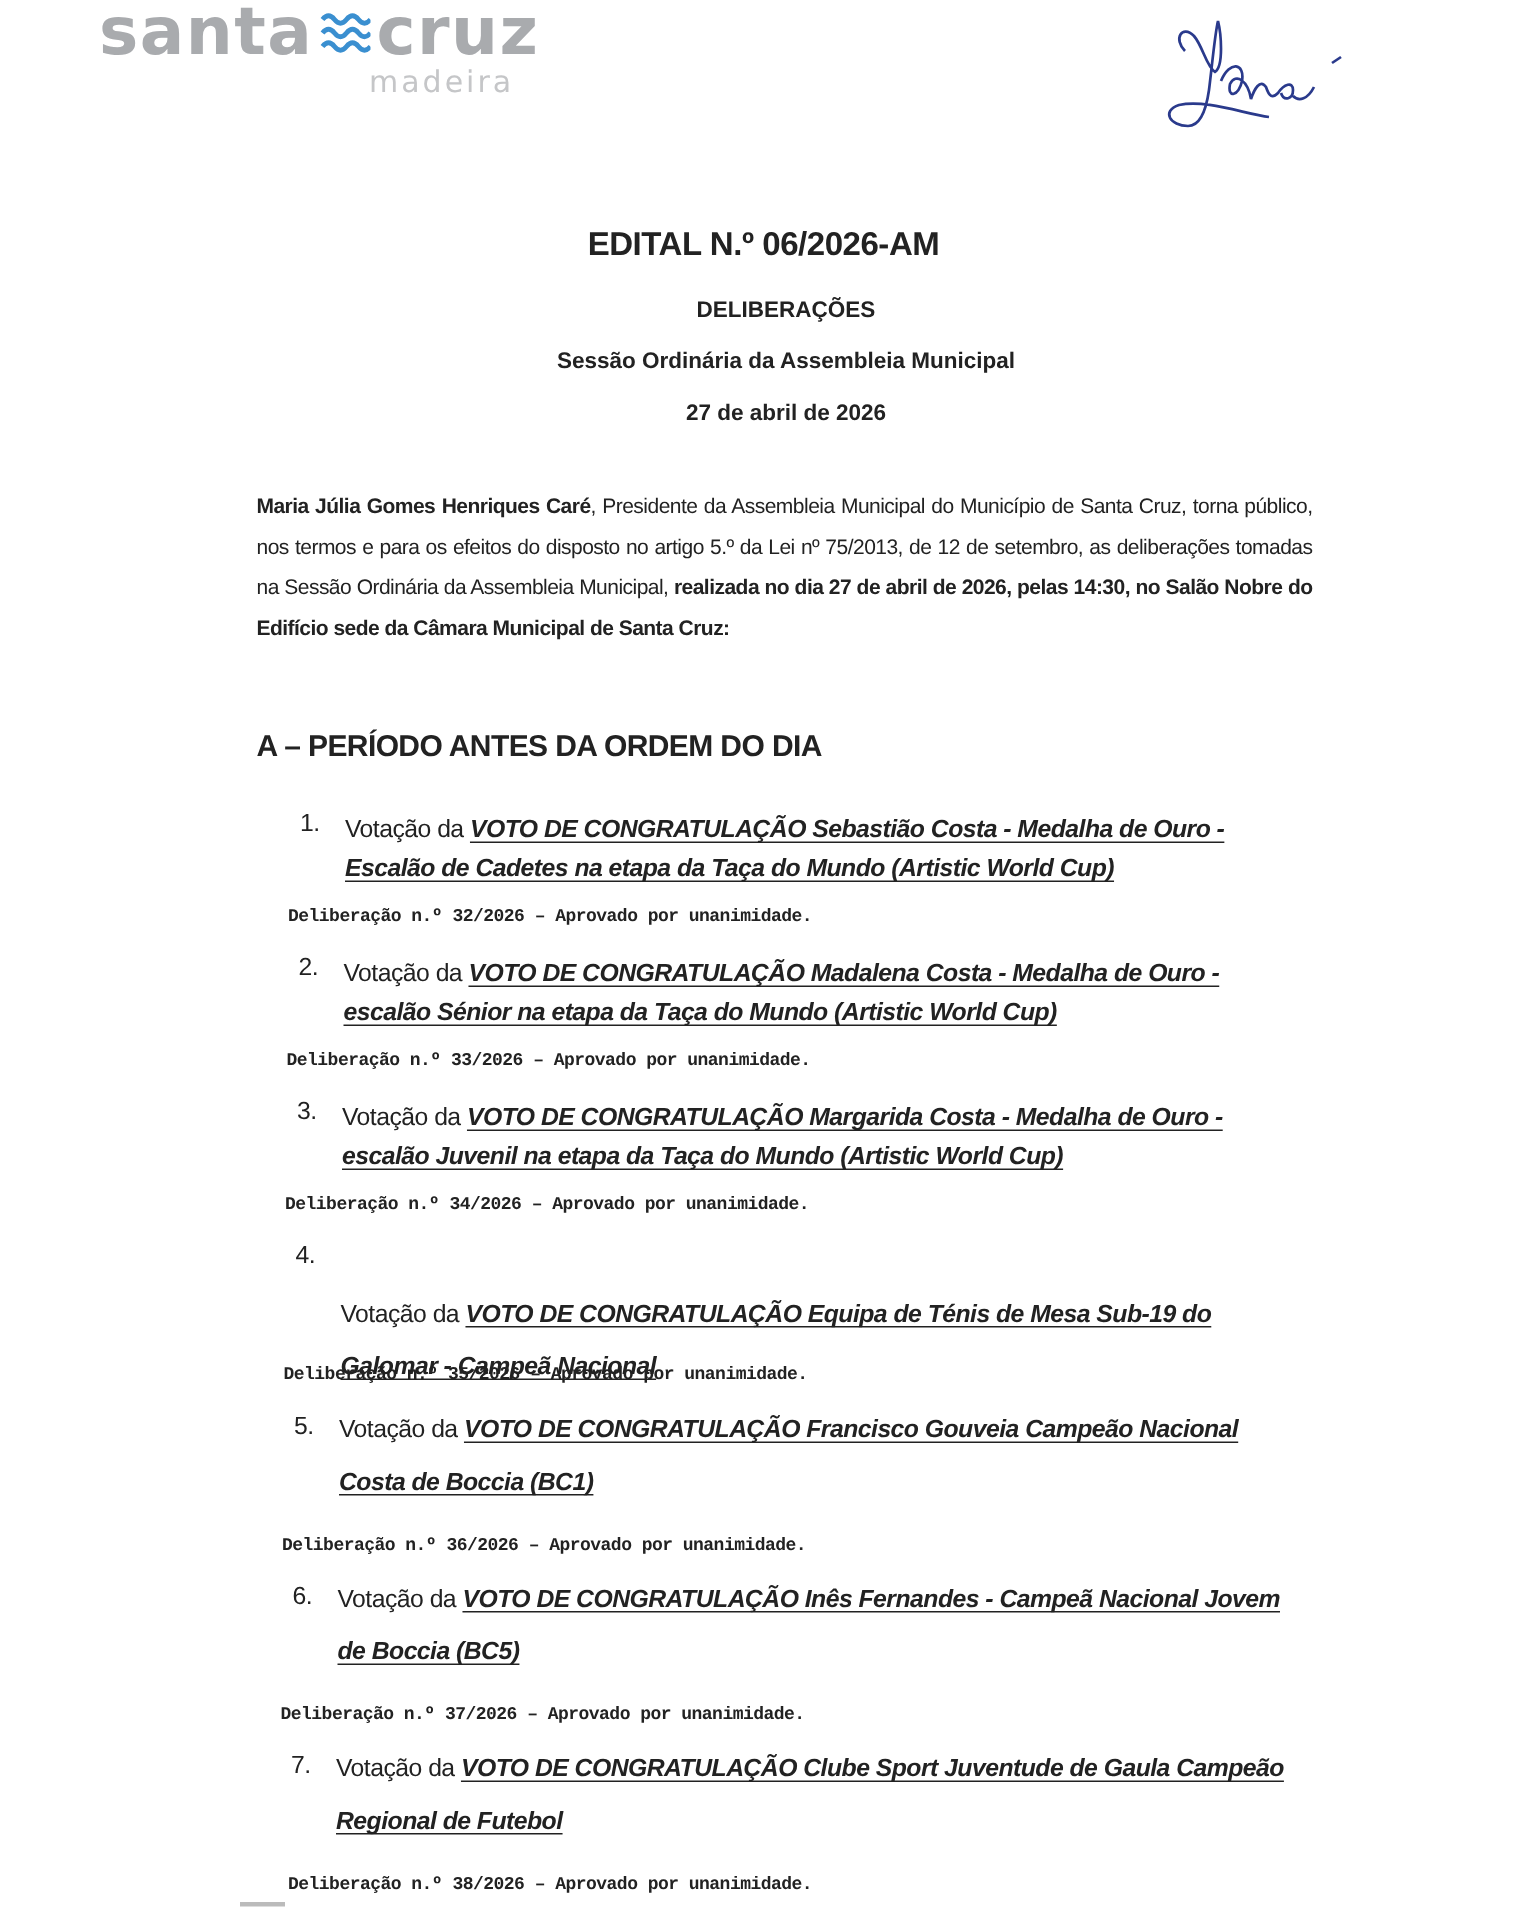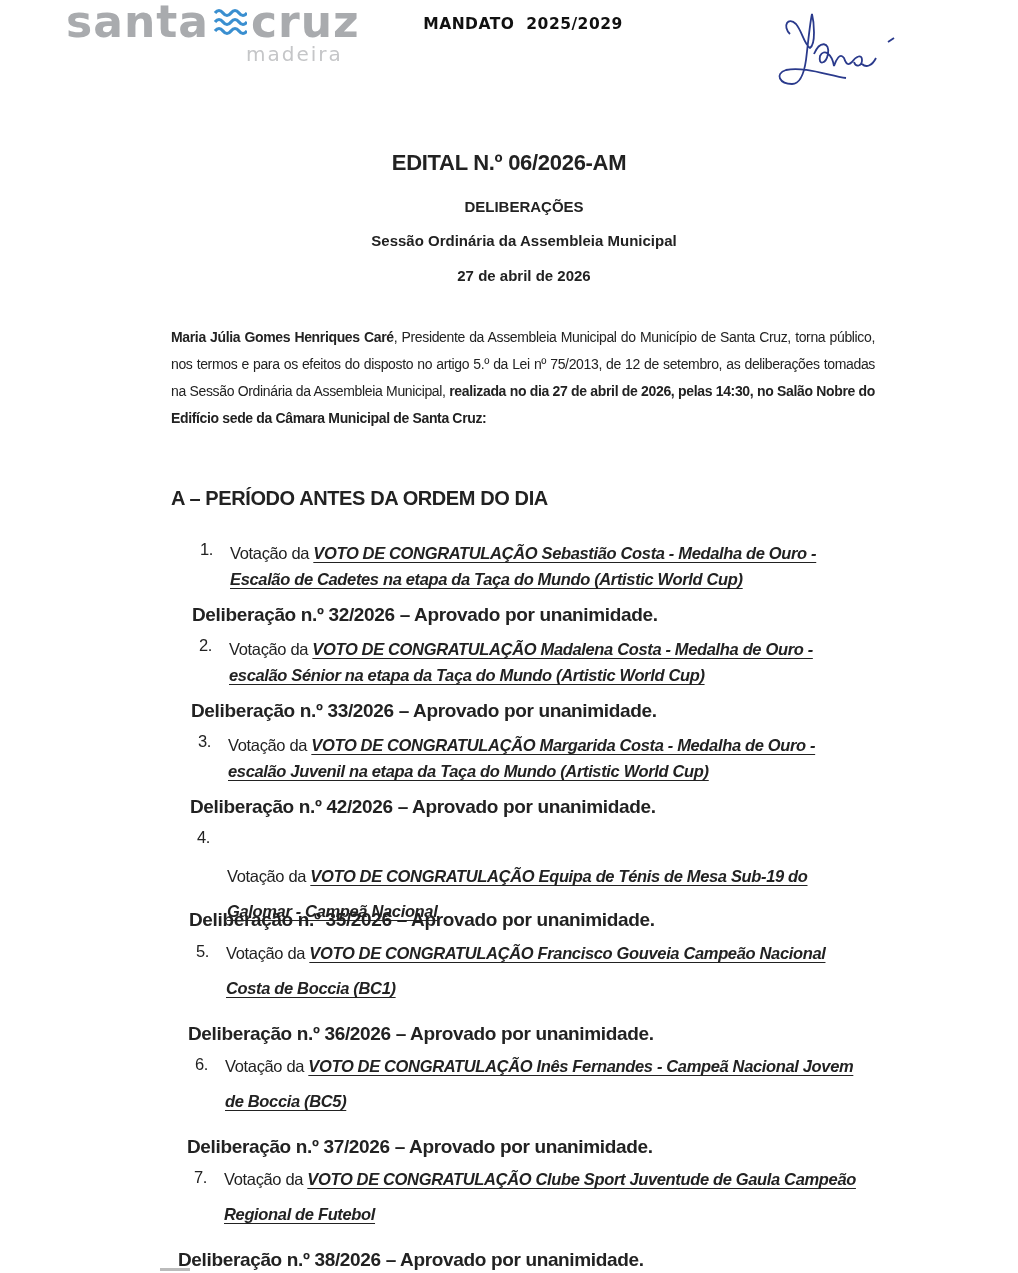--- a/index.html
+++ b/index.html
@@ -12,39 +12,38 @@
   .signature { left:770px; top:4px; width:140px; height:90px; }
   .title { left:0; width:1018px; top:150px; text-align:center; font-family:"Liberation Sans", sans-serif; font-weight:bold; font-size:22px; color:#222; letter-spacing:-0.3px; }
   .sub { left:0; width:1048px; text-align:center; font-family:"Liberation Sans", sans-serif; font-weight:bold; font-size:15px; color:#222; }
   .para { left:171px; top:324px; width:704px; font-family:"Liberation Sans", sans-serif; font-size:14px; line-height:27px; text-align:justify; color:#222; letter-spacing:-0.35px; }
   .para b { font-weight:bold; }
   .section { left:171px; top:487px; font-family:"Liberation Sans", sans-serif; font-weight:bold; font-size:20px; color:#222; letter-spacing:-0.4px; }
   .item { font-family:"Liberation Sans", sans-serif; font-size:16.5px; color:#222; letter-spacing:-0.35px; }
   .item .num { position:absolute; left:0; top:0; }
   .item .body { position:absolute; left:30px; width:645px; }
   .item .subject { font-weight:bold; font-style:italic; text-decoration:underline; text-underline-offset:3px; }
-  .delib { font-family:Liberation Sans, sans-serif; font-weight:bold; font-size:19px; color:#222; letter-spacing:-0.35px; }
+  .delib { font-family:Liberation Mono, monospace; font-weight:bold; font-size:12px; color:#222; letter-spacing:-0.35px; }
   .scan-mark { left:160px; top:1268px; width:30px; height:3px; background:#bbb; }
 </style>
 </head>
 <body>
 
 <div class="abs logo">
   <span>santa</span>
   <svg class="wave" viewBox="0 0 34 34">
     <path d="M2 8 q4 -5 8 0 t8 0 t8 0 t8 0" fill="none" stroke="#3a8fd0" stroke-width="3.2"></path>
     <path d="M2 17 q4 -5 8 0 t8 0 t8 0 t8 0" fill="none" stroke="#3a8fd0" stroke-width="3.2"></path>
     <path d="M2 26 q4 -5 8 0 t8 0 t8 0 t8 0" fill="none" stroke="#3a8fd0" stroke-width="3.2"></path>
   </svg>
   <span>cruz</span>
 </div>
 <div class="abs logo-sub">madeira</div>
 
 <div class="abs header-org">
-  <div style="white-space:pre;">MANDATO  2025/2029</div>
 </div>
 
 <svg class="abs signature" viewBox="0 0 140 90">
   <path d="M20 30 C 12 22, 18 12, 26 20 C 32 27, 34 40, 40 44 C 46 40, 44 18, 42 10 C 40 18, 38 40, 36 56 C 34 70, 30 80, 22 80 C 10 80, 4 70, 16 66 C 34 62, 60 72, 76 74" fill="none" stroke="#2a3a8c" stroke-width="1.8"></path>
   <path d="M44 50 C 50 36, 60 38, 58 50 C 56 60, 48 62, 50 52 C 54 44, 62 50, 64 62 C 66 56, 70 48, 74 54 C 76 60, 78 62, 82 58 C 86 52, 92 50, 92 56 C 92 62, 86 64, 84 58 M 92 60 C 96 64, 102 62, 106 54" fill="none" stroke="#2a3a8c" stroke-width="1.8"></path>
   <path d="M118 38 l6 -4" fill="none" stroke="#2a3a8c" stroke-width="1.8"></path>
 </svg>
 
 <div class="abs title">EDITAL N.º 06/2026-AM</div>
 <div class="abs sub" style="top:198px;">DELIBERAÇÕES</div>
@@ -72,21 +71,21 @@
   </div>
 </div>
 <div class="abs delib" style="left:191px; top:700px;">Deliberação n.º 33/2026 – Aprovado por unanimidade.</div>
 
 <div class="abs item" style="left:198px; top:732px; width:680px; height:60px;">
   <span class="num">3.</span>
   <div class="body" style="line-height:26px;">
     <span>Votação da </span><span class="subject">VOTO DE CONGRATULAÇÃO Margarida Costa - Medalha de Ouro - escalão Juvenil na etapa da Taça do Mundo (Artistic World Cup)</span>
   </div>
 </div>
-<div class="abs delib" style="left:190px; top:796px;">Deliberação n.º 42/2026 – Aprovado por unanimidade.</div>
+<div class="abs delib" style="left:190px; top:796px;">Deliberação n.º 34/2026 – Aprovado por unanimidade.</div>
 
 <div class="abs item" style="left:197px; top:828px; width:680px; height:70px;">
   <span class="num">4.</span>
   <div class="body" style="line-height:35px; top:-6px;margin-top:37px;">
     <span>Votação da </span><span class="subject">VOTO DE CONGRATULAÇÃO Equipa de Ténis de Mesa Sub-19 do Galomar - Campeã Nacional</span>
   </div>
 </div>
 <div class="abs delib" style="left:189px; top:909px;">Deliberação n.º 35/2026 – Aprovado por unanimidade.</div>
 
 <div class="abs item" style="left:196px; top:942px; width:680px; height:70px;">
@@ -104,15 +103,15 @@
   </div>
 </div>
 <div class="abs delib" style="left:187px; top:1136px;">Deliberação n.º 37/2026 – Aprovado por unanimidade.</div>
 
 <div class="abs item" style="left:194px; top:1168px; width:680px; height:70px;">
   <span class="num">7.</span>
   <div class="body" style="line-height:35px; top:-6px;">
     <span>Votação da </span><span class="subject">VOTO DE CONGRATULAÇÃO Clube Sport Juventude de Gaula Campeão Regional de Futebol</span>
   </div>
 </div>
-<div class="abs delib" style="left:178px; top:1249px;text-align:right;">Deliberação n.º 38/2026 – Aprovado por unanimidade.</div>
+<div class="abs delib" style="left:192px; top:1249px;text-align:right;">Deliberação n.º 38/2026 – Aprovado por unanimidade.</div>
 
 <div class="abs scan-mark"></div>
 
 </body></html>

